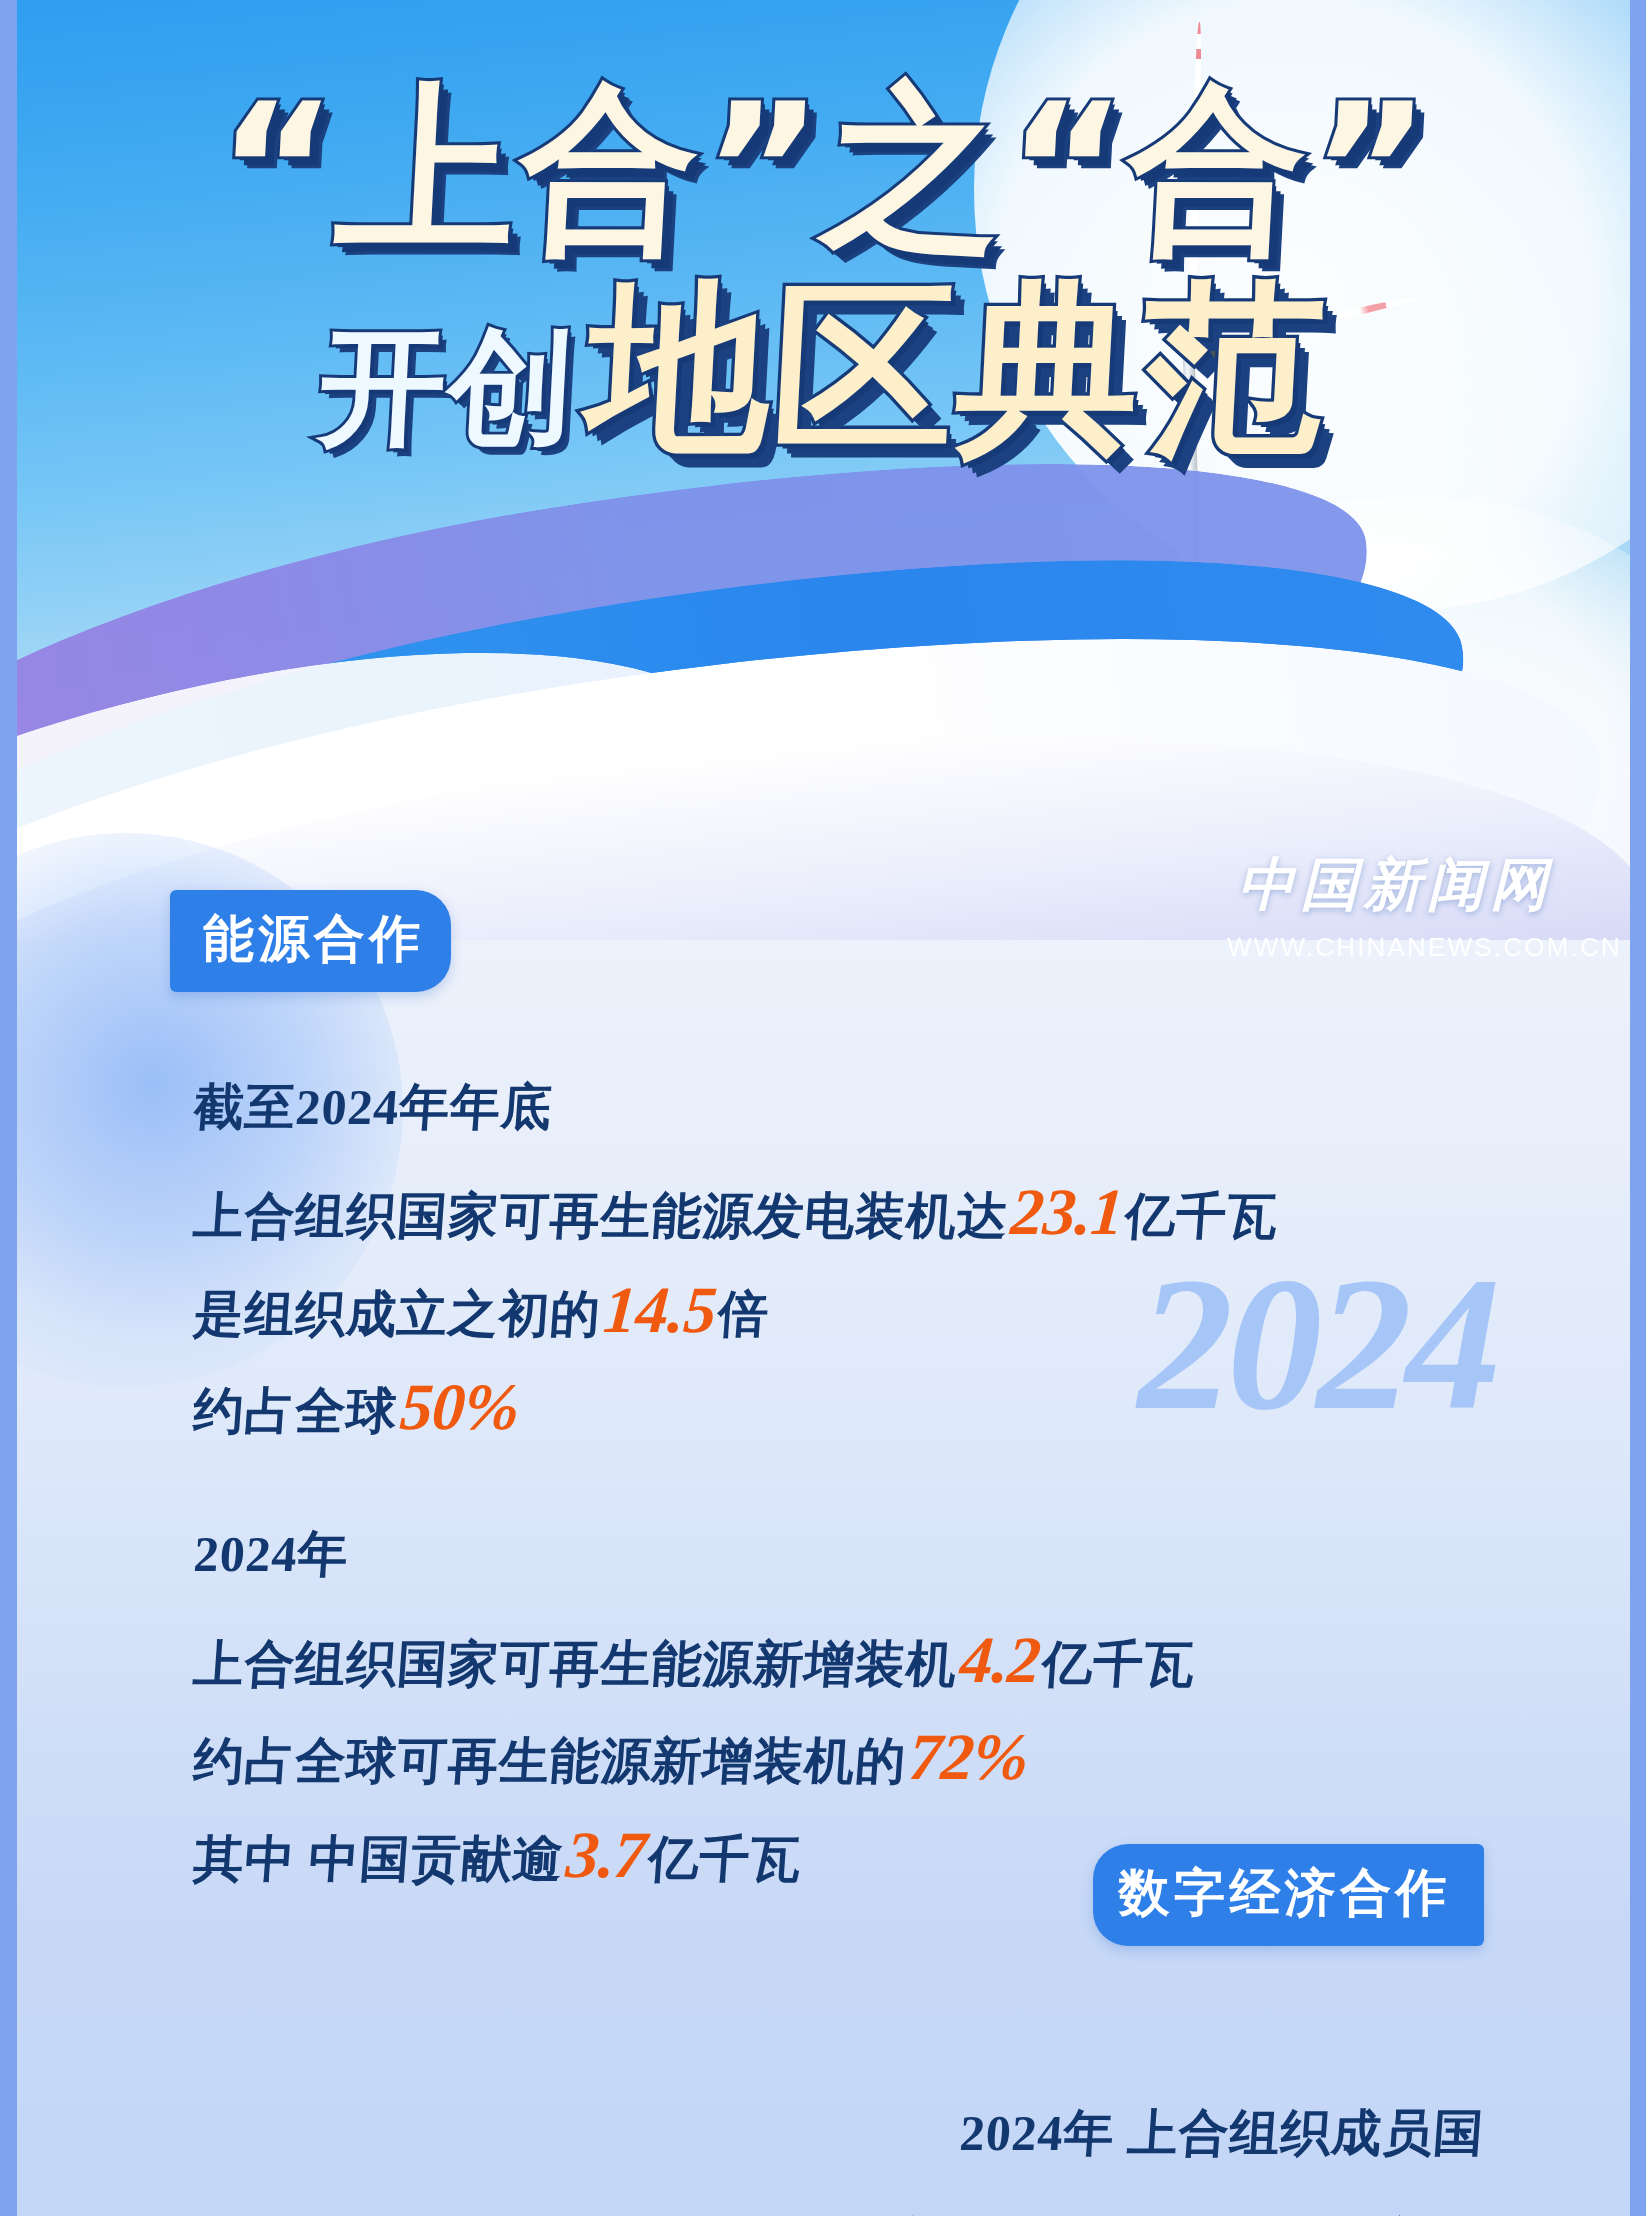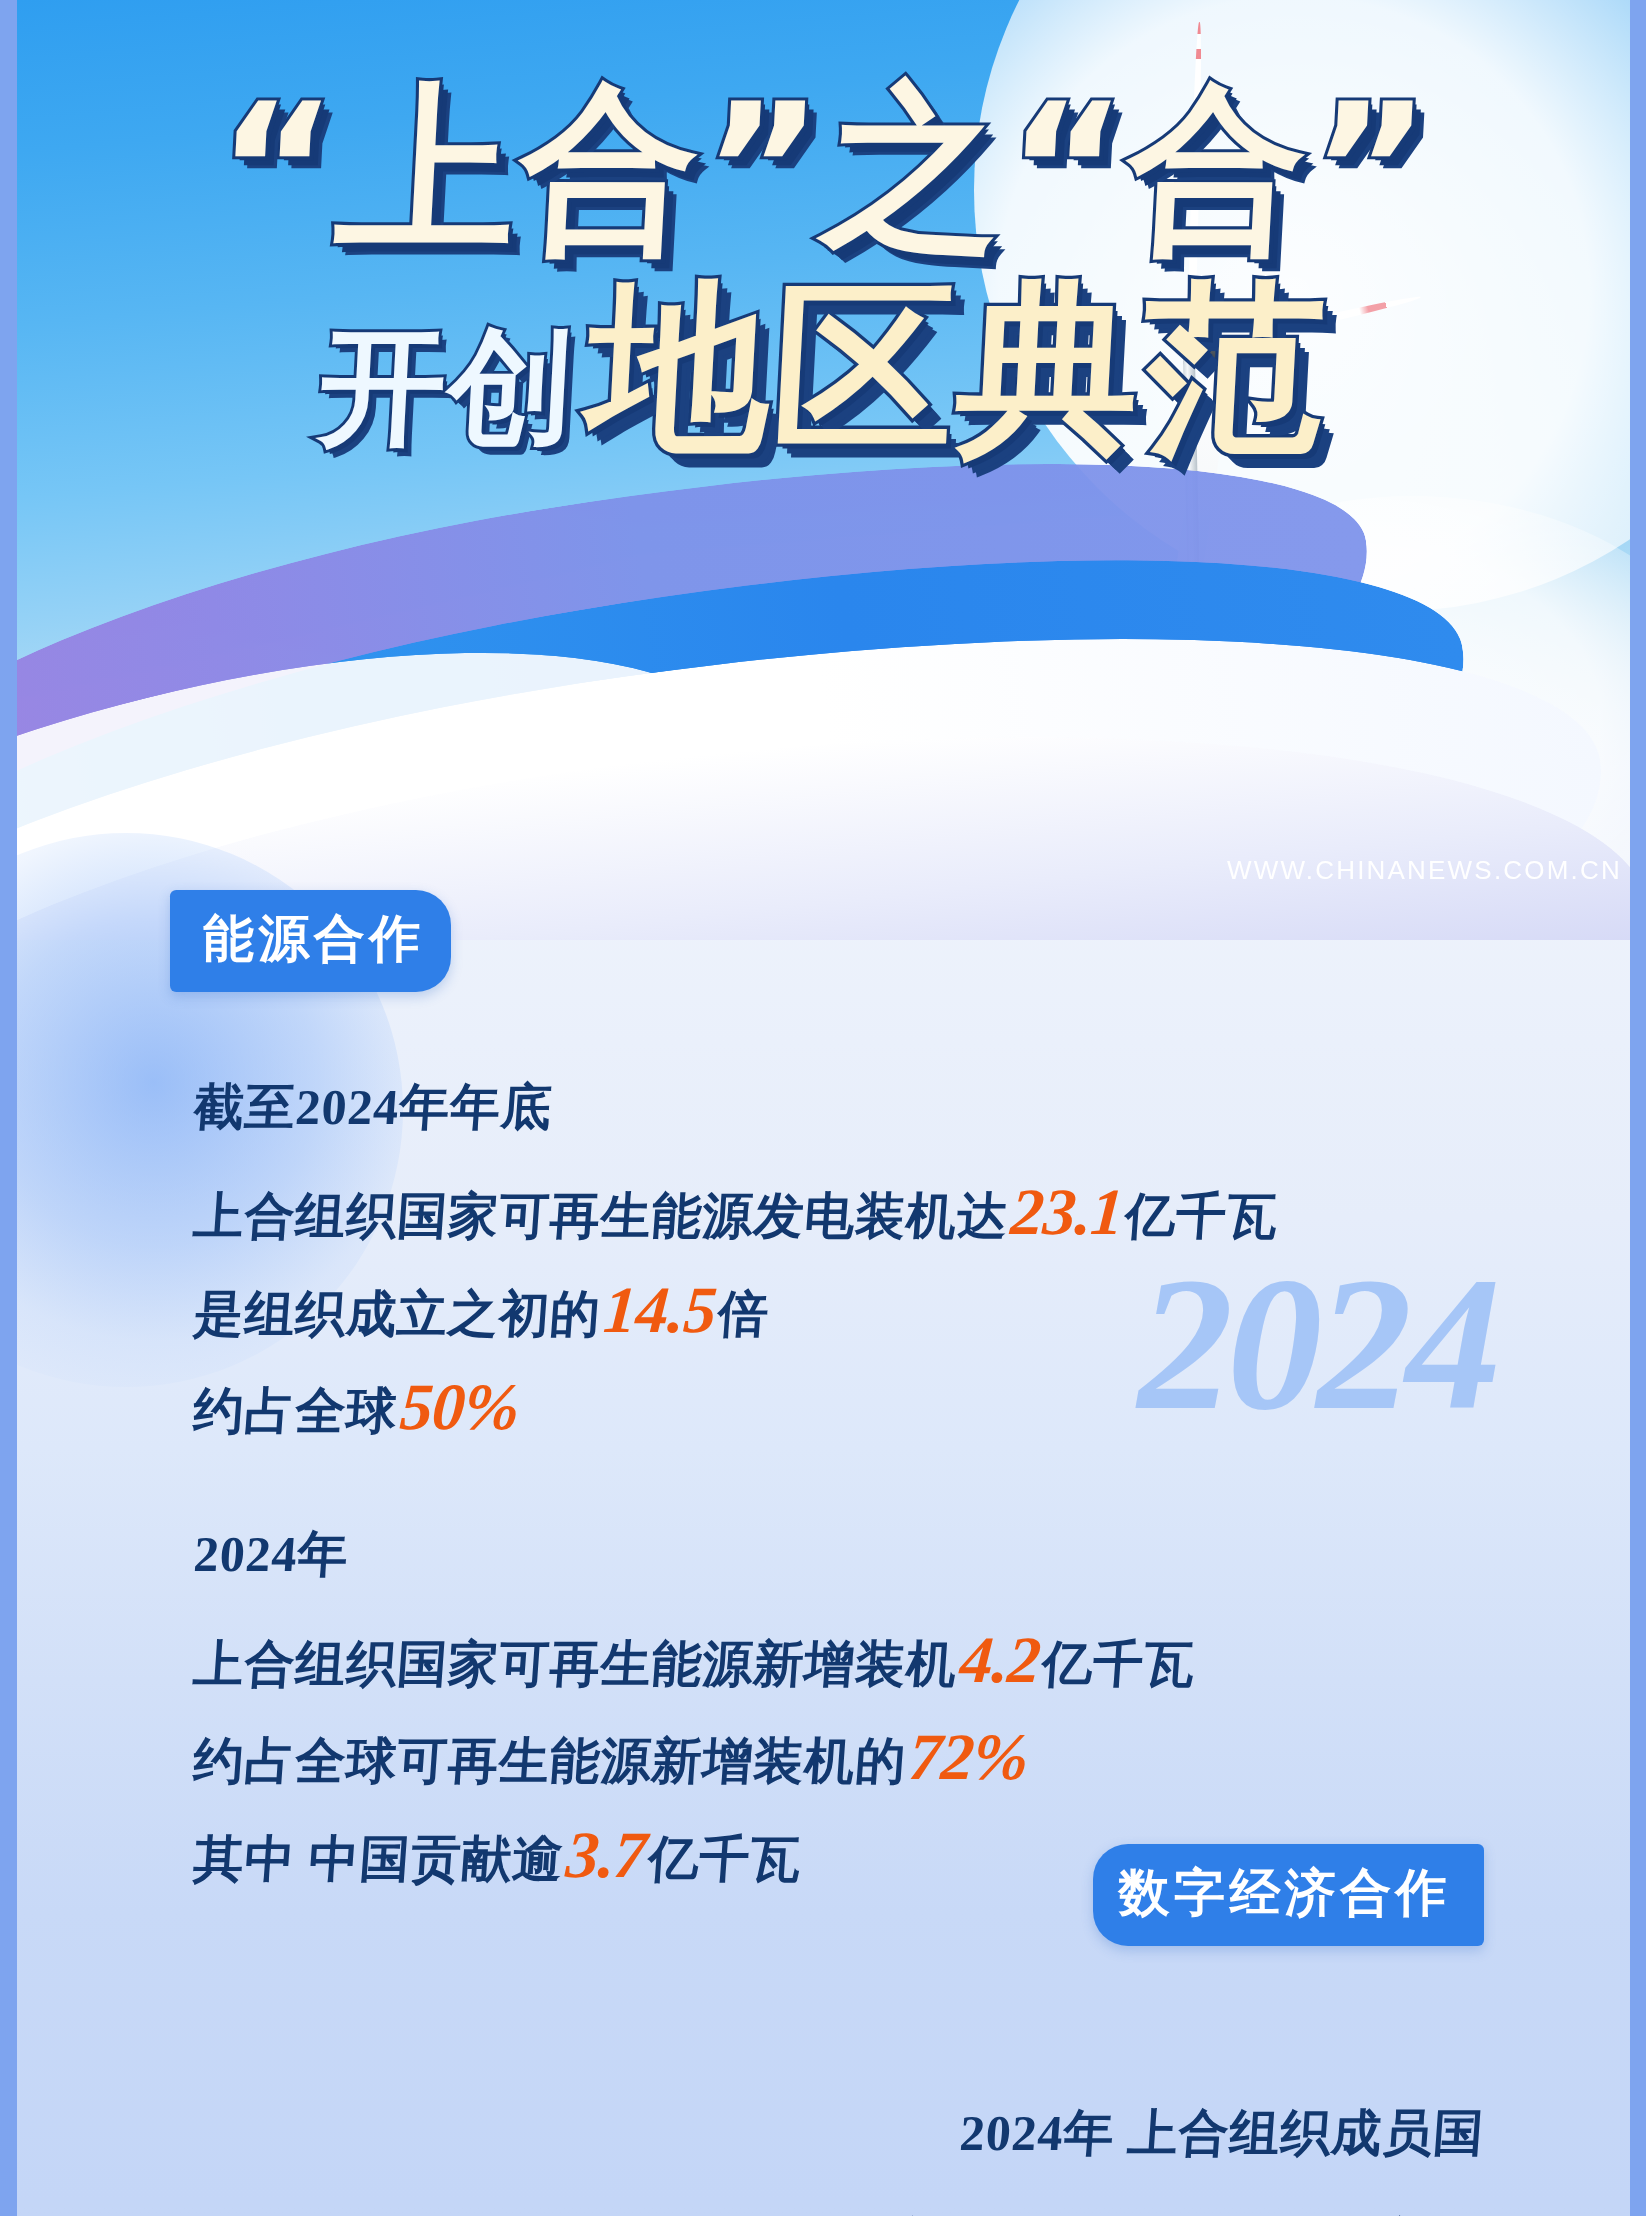--- a/index.html
+++ b/index.html
@@ -305,20 +305,21 @@
     <div class="glow-left"></div>
 
     <div class="title-wrap">
       <div class="title-l1"><span>“上合”之“合”</span></div>
       <div class="title-l2">
         <span class="pre">开创</span><span class="big">地区典范</span>
       </div>
     </div>
 
     <div class="logo">
+      <div class="logo-cn">中国新闻网</div>
       <div class="logo-url">WWW.CHINANEWS.COM.CN</div>
     </div>
 
     <div class="wm wm1">2024</div>
     <div class="wm wm2">2024</div>
 
     <div class="pill left">能源合作</div>
 
     <div class="tx l1">
       <span>截至2024年年底</span>

